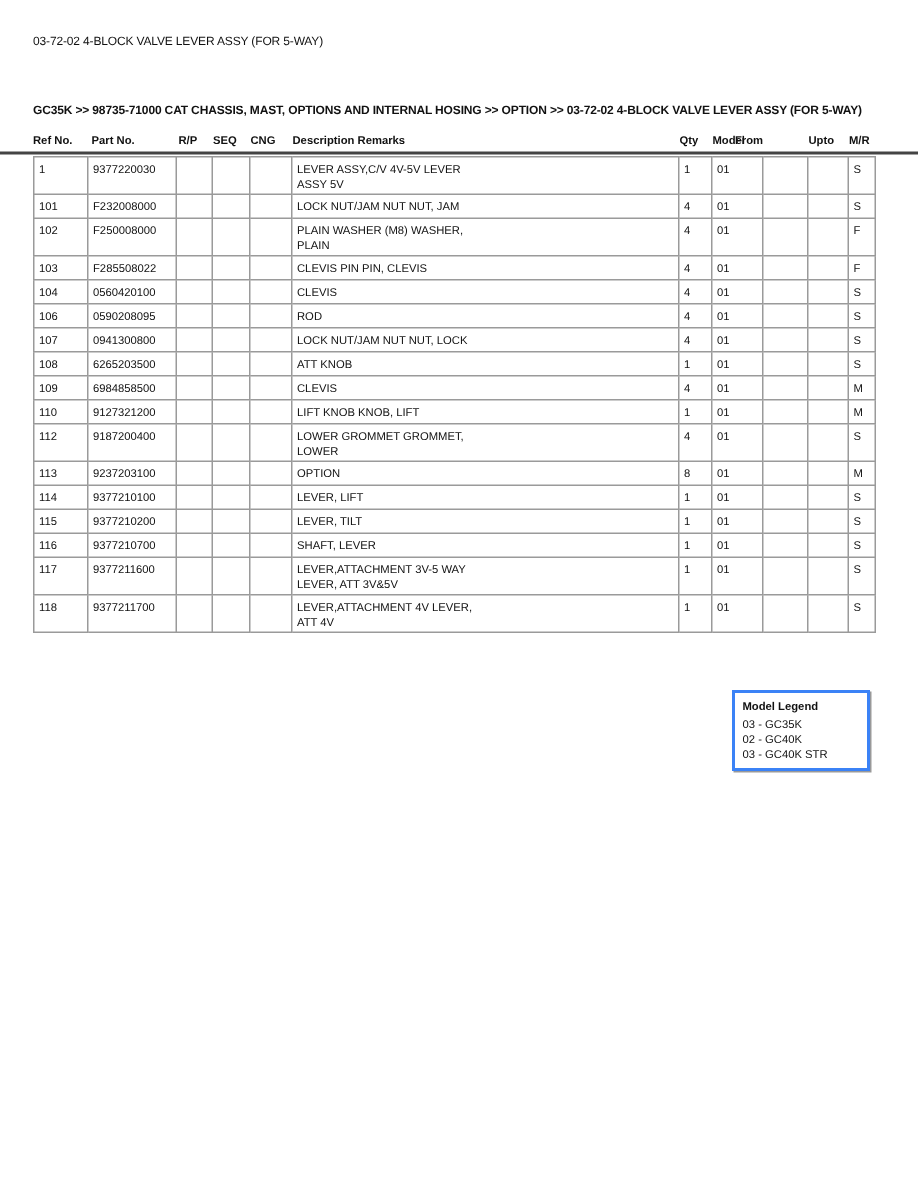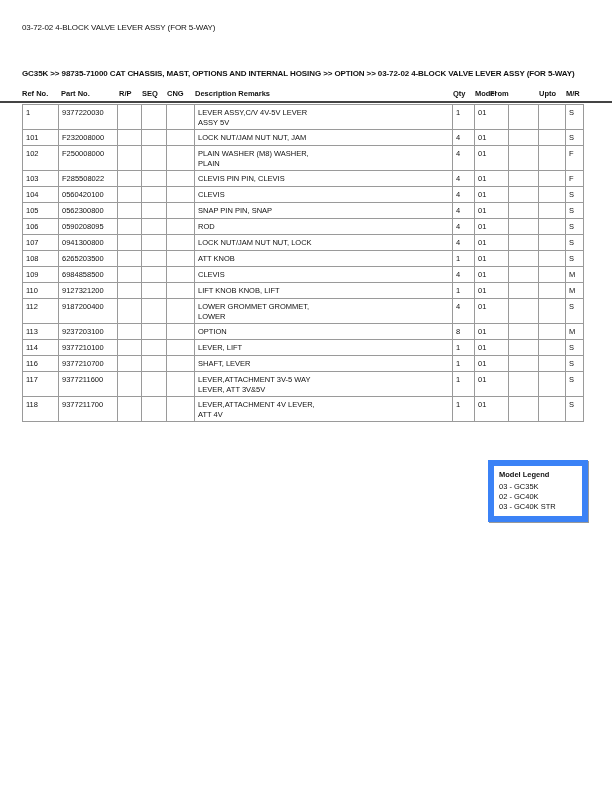--- a/index.html
+++ b/index.html
@@ -29,21 +29,21 @@
       border-collapse: collapse; table-layout: fixed;
       font-size: 7.5px;
     }
     table.parts td {
       border: 1px solid #9a9a9a; vertical-align: top;
       padding: 3px 3px 2px 3px; line-height: 9.5px; height: 10px;
       overflow: hidden;
     }
     .legend {
       position: absolute; left: 488px; top: 460px; width: 78px;
-      border: 6px solid #3b82f6; box-shadow: 1px 1px 0 #999;
+      border: 2px solid #3b82f6; box-shadow: 1px 1px 0 #999;
       padding: 4px 5px 4px 5px; font-size: 7.5px; line-height: 10px;
       background: #fff;
     }
     .legend .legend-title { font-weight: bold; margin-bottom: 2px; }
   </style>
 </head>
 <body>
 
 <div class="title">03-72-02 4-BLOCK VALVE LEVER ASSY (FOR 5-WAY)</div>
 <div class="breadcrumb">GC35K &gt;&gt; 98735-71000 CAT CHASSIS, MAST, OPTIONS AND INTERNAL HOSING &gt;&gt; OPTION &gt;&gt; 03-72-02 4-BLOCK VALVE LEVER ASSY (FOR 5-WAY)</div>
@@ -155,36 +155,20 @@
           <div>CLEVIS</div>
         </td>
         <td>4</td>
         <td>01</td>
         <td></td>
         <td></td>
         <td>S</td>
         <td style="border-right: none; border-top: none; border-bottom: none;"></td>
       </tr>
       <tr>
-        <td>105</td>
-        <td>0562300800</td>
-        <td></td>
-        <td></td>
-        <td></td>
-        <td>
-          <div>SNAP PIN PIN, SNAP</div>
-        </td>
-        <td>4</td>
-        <td>01</td>
-        <td></td>
-        <td></td>
-        <td>S</td>
-        <td style="border-right: none; border-top: none; border-bottom: none;"></td>
-      </tr>
-      <tr>
         <td>106</td>
         <td>0590208095</td>
         <td></td>
         <td></td>
         <td></td>
         <td>
           <div>ROD</div>
         </td>
         <td>4</td>
         <td>01</td>
@@ -291,20 +275,36 @@
         <td style="border-right: none; border-top: none; border-bottom: none;"></td>
       </tr>
       <tr>
         <td>114</td>
         <td>9377210100</td>
         <td></td>
         <td></td>
         <td></td>
         <td>
           <div>LEVER, LIFT</div>
+        </td>
+        <td>1</td>
+        <td>01</td>
+        <td></td>
+        <td></td>
+        <td>S</td>
+        <td style="border-right: none; border-top: none; border-bottom: none;"></td>
+      </tr>
+      <tr>
+        <td>115</td>
+        <td>9377210200</td>
+        <td></td>
+        <td></td>
+        <td></td>
+        <td>
+          <div>LEVER, TILT</div>
         </td>
         <td>1</td>
         <td>01</td>
         <td></td>
         <td></td>
         <td>S</td>
         <td style="border-right: none; border-top: none; border-bottom: none;"></td>
       </tr>
       <tr>
         <td>116</td>

